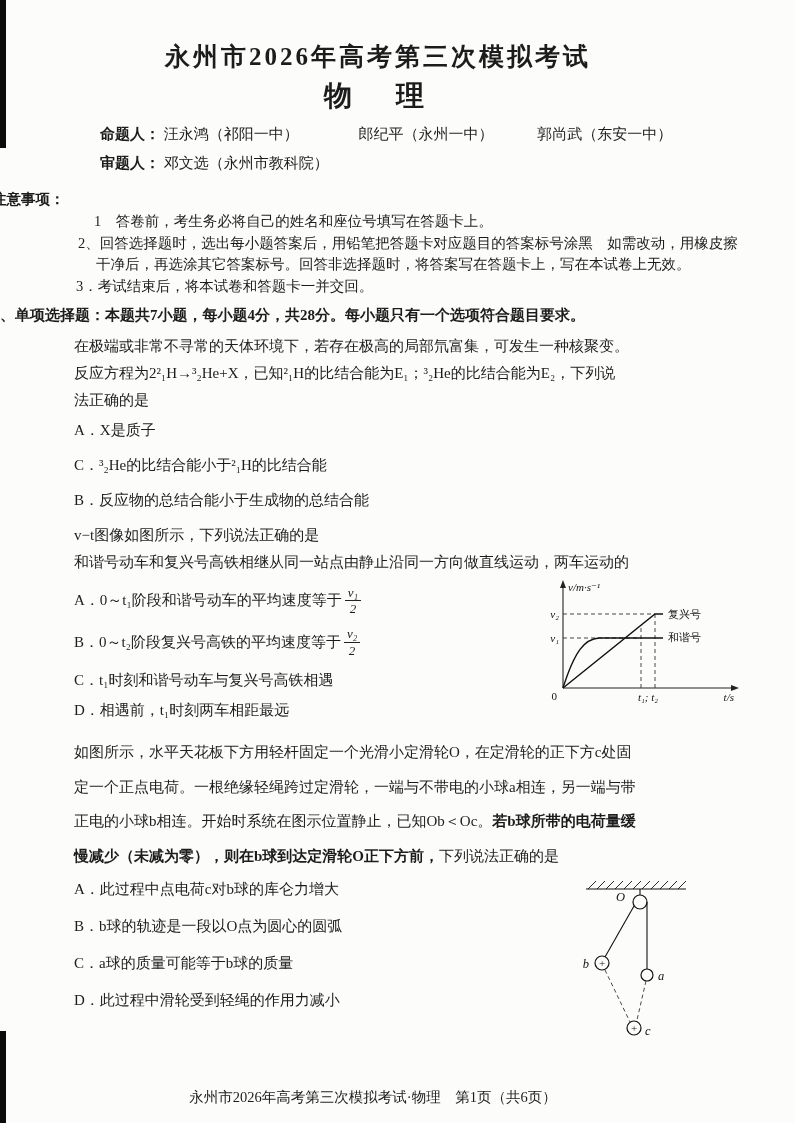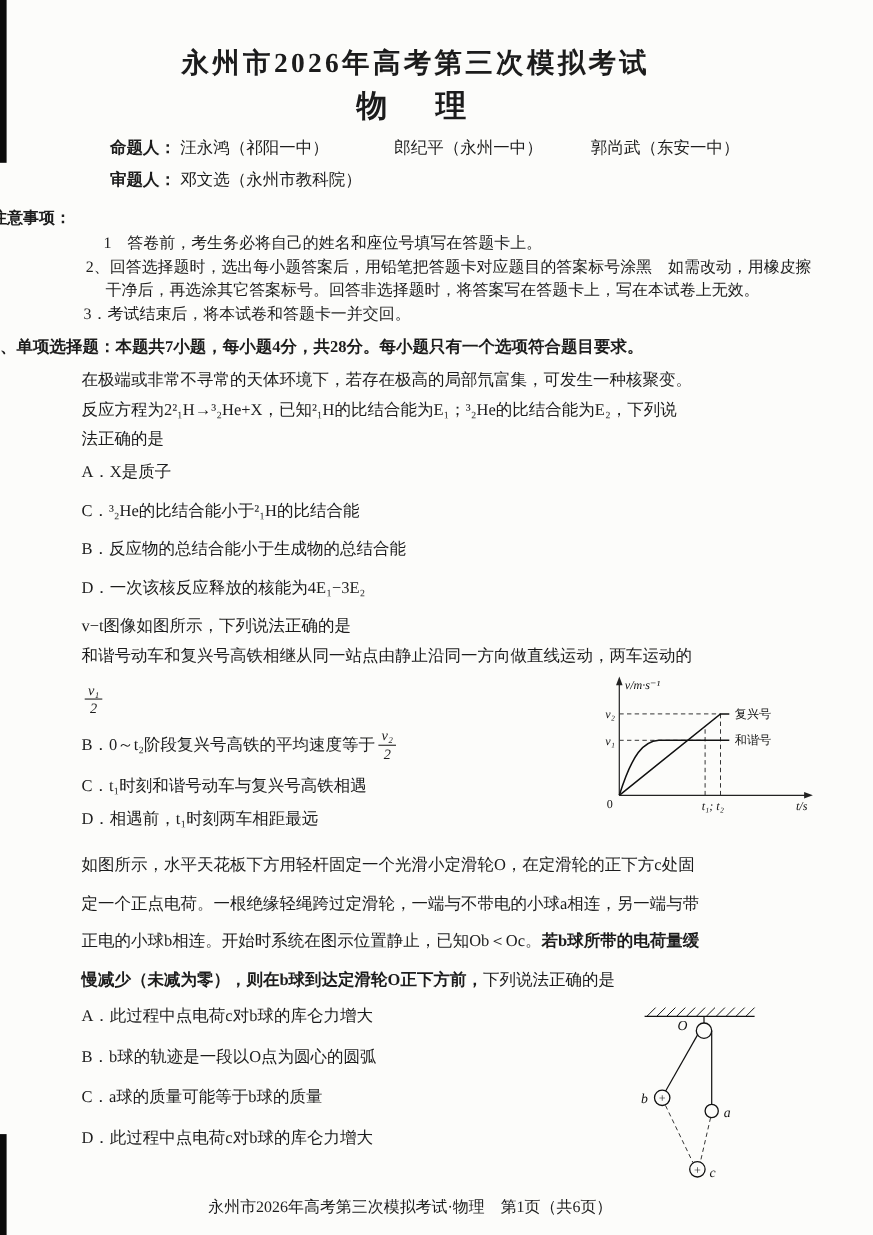--- a/index.html
+++ b/index.html
@@ -101,29 +101,29 @@
 
   <div class="section-heading">一、单项选择题：本题共7小题，每小题4分，共28分。每小题只有一个选项符合题目要求。</div>
 
   <div class="question q1">
     <div class="stem-line">在极端或非常不寻常的天体环境下，若存在极高的局部氘富集，可发生一种核聚变。</div>
     <div class="stem-line">反应方程为2²₁H→³₂He+X，已知²₁H的比结合能为E₁；³₂He的比结合能为E₂，下列说</div>
     <div class="stem-line">法正确的是</div>
     <div class="option">A．X是质子</div>
     <div class="option opt-tall">C．³₂He的比结合能小于²₁H的比结合能</div>
     <div class="option">B．反应物的总结合能小于生成物的总结合能</div>
-    <div class="option opt-tall">D．一次该核反应释放的核能为4E₁−3E₂</div>
   </div>
 
   <div class="question q2">
     <div class="stem-line">v−t图像如图所示，下列说法正确的是</div>
     <div class="stem-line">和谐号动车和复兴号高铁相继从同一站点由静止沿同一方向做直线运动，两车运动的</div>
     <div class="q2-body">
       <div class="q2-options">
         <div class="option-frac">
+          <span>A．0～t₁阶段和谐号动车的平均速度等于</span>
           <span class="frac">
             <span class="num">v₁</span>
             <span class="den">2</span>
           </span>
         </div>
         <div class="option-frac">
           <span>B．0～t₂阶段复兴号高铁的平均速度等于</span>
           <span class="frac">
             <span class="num">v₂</span>
             <span class="den">2</span>
@@ -165,21 +165,21 @@
       <span>正电的小球b相连。开始时系统在图示位置静止，已知Ob＜Oc。</span><span class="b">若b球所带的电荷量缓</span>
     </div>
     <div class="stem-line3">
       <span class="b">慢减少（未减为零），则在b球到达定滑轮O正下方前，</span><span>下列说法正确的是</span>
     </div>
     <div class="q3-body">
       <div class="q3-options">
         <div class="option3">A．此过程中点电荷c对b球的库仑力增大</div>
         <div class="option3">B．b球的轨迹是一段以O点为圆心的圆弧</div>
         <div class="option3">C．a球的质量可能等于b球的质量</div>
-        <div class="option3">D．此过程中点电荷c对b球的库仑力增大</div>
+        <div class="option3">D．此过程中滑轮受到轻绳的作用力减小</div>
       </div>
       <svg class="q3-figure" width="130" height="180" viewBox="0 0 130 180">
         <g class="hatch">
           <line x1="16" y1="20" x2="24" y2="12"></line>
           <line x1="25" y1="20" x2="33" y2="12"></line>
           <line x1="34" y1="20" x2="42" y2="12"></line>
           <line x1="43" y1="20" x2="51" y2="12"></line>
           <line x1="52" y1="20" x2="60" y2="12"></line>
           <line x1="61" y1="20" x2="69" y2="12"></line>
           <line x1="70" y1="20" x2="78" y2="12"></line>

